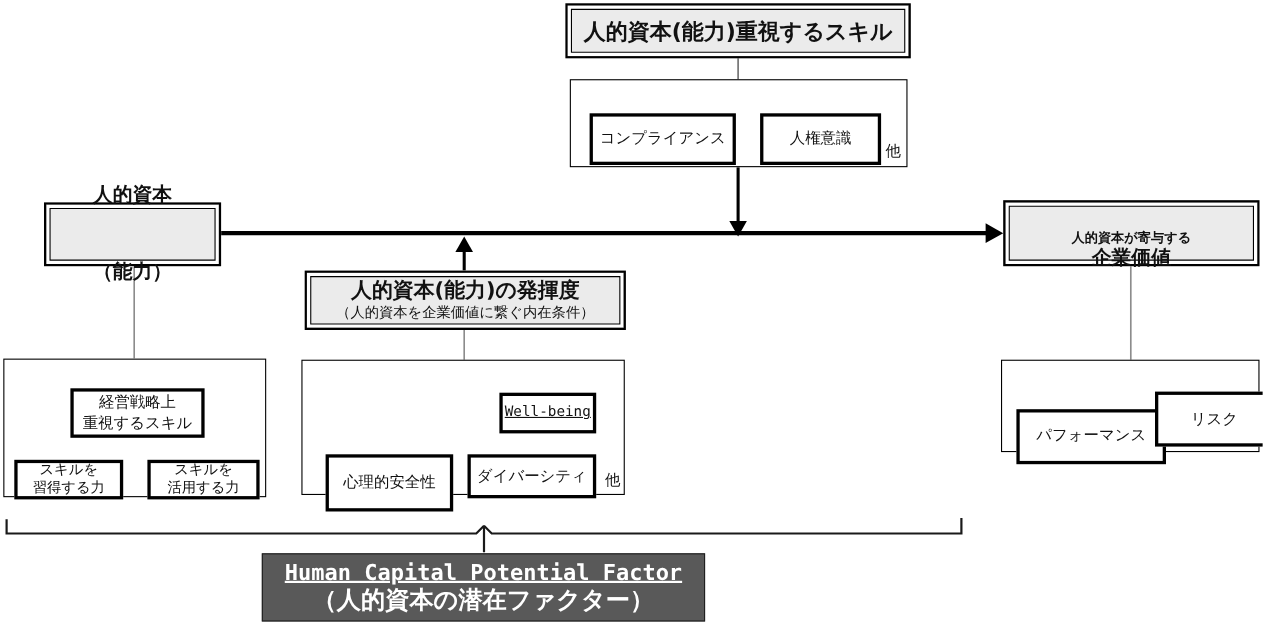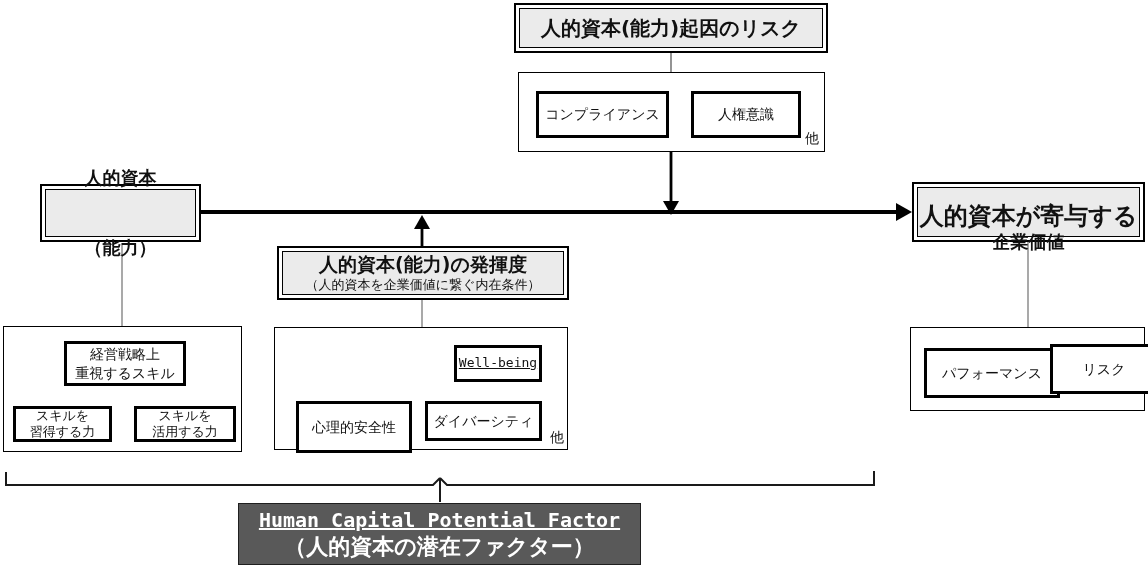--- a/index.html
+++ b/index.html
@@ -16,21 +16,21 @@
     text-align:center;box-sizing:border-box;
   }
   .titlebox .t{font-weight:bold;line-height:1.25;display:block;}
   .titlebox .s{font-weight:normal;line-height:1.2;display:block;}
   .container{
     position:absolute;background:#fff;border:1.5px solid #000;box-sizing:border-box;
   }
   .item{
     position:absolute;background:#fff;border:3px solid #000;box-sizing:border-box;
     display:flex;flex-direction:column;justify-content:center;align-items:center;
-    text-align:left;font-size:14px;line-height:1.3;
+    text-align:left;font-size:14px;line-height:1.3;margin-top:12px;
   }
   .item span{display:block;}
   .etc{position:absolute;font-size:14px;line-height:1;}
   .mono{font-family:"DejaVu Sans Mono","Liberation Mono",monospace;text-decoration:underline;}
   .footerbox{
     position:absolute;background:#595959;border:1.5px solid #1f1f1f;color:#fff;
     display:flex;flex-direction:column;justify-content:center;align-items:center;
     text-align:left;box-sizing:border-box;font-weight:bold;
   }
 </style>
@@ -66,40 +66,40 @@
     <polygon points="170,403 196,403 183,390" fill="#14141f"></polygon>
 
     <g stroke="#1a1a1a" stroke-width="2" fill="none">
       <polyline points="6,472 6,485 433,485 440,478"></polyline>
       <polyline points="440,478 447,485 874,485 874,471"></polyline>
       <line x1="440" y1="478" x2="440" y2="502"></line>
     </g>
   </svg>
 
   <div class="titlebox" style="left:514px;top:3px;width:314px;height:50px;">
-    <span class="t" style="font-size:20px;">人的資本(能力)起因のリスク</span>
+    <span class="t" style="font-size:20px;">人的資本(能力)重視するスキル</span>
   </div>
 
   <div class="container" style="left:518px;top:72px;width:307px;height:80px;">
     <div class="item" style="left:17px;top:18px;width:133px;height:47px;">
       <span>コンプライアンス</span>
     </div>
     <div class="item" style="left:172px;top:18px;width:110px;height:47px;">
       <span>人権意識</span>
     </div>
     <span class="etc" style="right:5px;bottom:6px;">他</span>
   </div>
 
   <div class="titlebox" style="left:40px;top:184px;width:161px;height:58px;gap:48px;">
     <span class="t" style="font-size:18px;">人的資本</span>
     <span class="t" style="font-size:18px;">（能力）</span>
   </div>
 
   <div class="titlebox" style="left:912px;top:182px;width:233px;height:60px;">
-    <span class="t" style="font-size:24px;margin-top:31px;">人的資本が寄与する</span>
+    <span class="t" style="font-size:12px;margin-top:31px;">人的資本が寄与する</span>
     <span class="t" style="font-size:18px;">企業価値</span>
   </div>
 
   <div class="titlebox" style="left:277px;top:246px;width:292px;height:54px;">
     <span class="t" style="font-size:19px;">人的資本(能力)の発揮度</span>
     <span class="s" style="font-size:13px;">（人的資本を企業価値に繋ぐ内在条件）</span>
   </div>
 
   <div class="container" style="left:3px;top:326px;width:239px;height:126px;">
     <div class="item" style="left:60px;top:14px;width:122px;height:45px;font-size:14px;">
@@ -123,21 +123,21 @@
     <div class="item" style="left:21px;top:73px;width:116px;height:52px;">
       <span>心理的安全性</span>
     </div>
     <div class="item" style="left:150px;top:73px;width:117px;height:40px;">
       <span>ダイバーシティ</span>
     </div>
     <span class="etc" style="right:3px;bottom:5px;">他</span>
   </div>
 
   <div class="container" style="left:910px;top:327px;width:235px;height:84px;">
-    <div class="item" style="left:13px;top:20px;width:136px;height:50px;">
+    <div class="item" style="left:13px;top:32px;width:136px;height:50px;font-family:Liberation Mono, monospace;">
       <span>パフォーマンス</span>
     </div>
     <div class="item" style="left:139px;top:16px;width:108px;height:50px;">
       <span>リスク</span>
     </div>
   </div>
 
   <div class="footerbox" style="left:238px;top:503px;width:403px;height:62px;">
     <span class="mono" style="font-size:20px;line-height:1.25;">Human Capital Potential Factor</span>
     <span style="font-size:22px;line-height:1.25;">（人的資本の潜在ファクター）</span>

